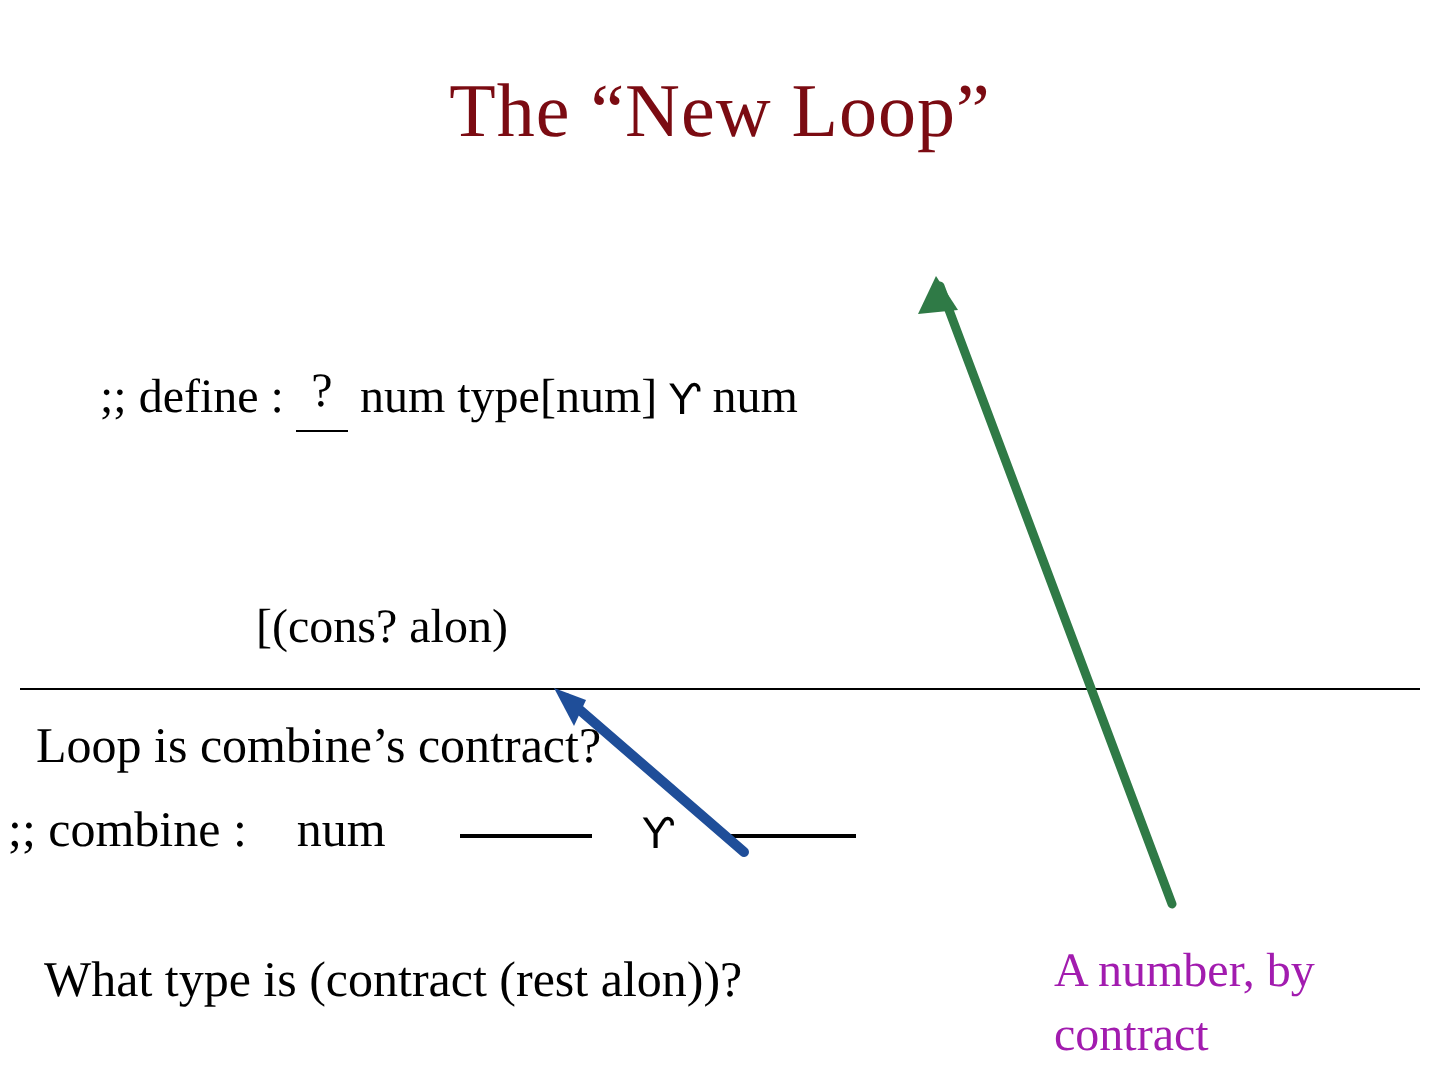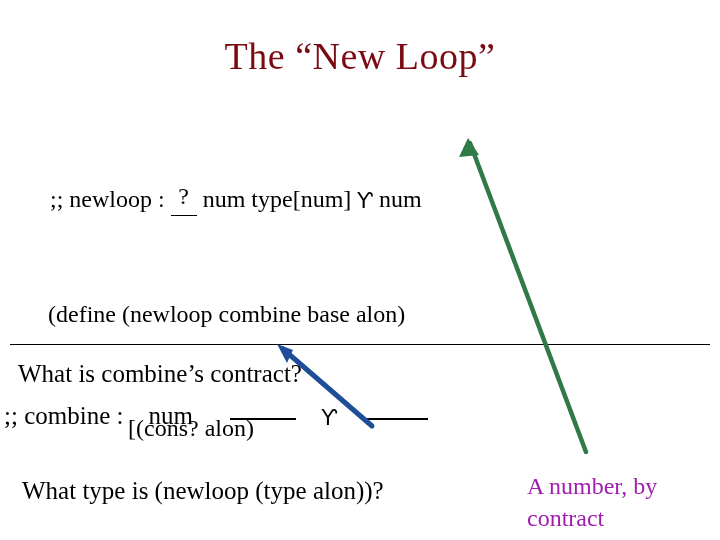--- a/index.html
+++ b/index.html
@@ -131,44 +131,43 @@
   }
 </style>
 </head>
 <body>
 
 <div id="slide">
 
   <div id="title">The “New Loop”</div>
 
   <div id="code-block">
-    <span class="code-line l1"><span>;; newloop :</span><span>&nbsp;</span><span class="blank-short">?</span><span>&nbsp;</span><span>num type[num]</span><span>&nbsp;</span><span class="arrow-glyph">Ƴ</span><span>&nbsp;</span><span>num</span></span>
-    <span class="code-line l2">(define (newloop combine base alon)</span>
+    <span class="code-line l1"><span>;; define :</span><span>&nbsp;</span><span class="blank-short">?</span><span>&nbsp;</span><span>num type[num]</span><span>&nbsp;</span><span class="arrow-glyph">Ƴ</span><span>&nbsp;</span><span>num</span></span>
     <span class="code-line l4">[(cons? alon)</span>
     
     
   </div>
 
   <div id="divider"></div>
 
-  <div id="q-contract">What is combine’s contract?</div>
+  <div id="q-contract">Loop is combine’s contract?</div>
 
   <div id="combine-contract">
     <span>;; combine :</span>
     <span>&nbsp;&nbsp;</span>
     <span>num</span>
     <span>&nbsp;&nbsp;&nbsp;&nbsp;</span>
     <span class="blank-long"></span>
     <span>&nbsp;&nbsp;</span>
     <span class="arrow-glyph">Ƴ</span>
     <span>&nbsp;&nbsp;</span>
     <span class="blank-long"></span>
   </div>
 
-  <div id="q-type">What type is (newloop (type alon))?</div>
+  <div id="q-type">What type is (contract (rest alon))?</div>
 
   <div id="answer-green">A number, by contract</div>
 
   <svg class="arrow-svg" viewBox="0 0 720 540">
     <g>
       <line x1="586" y1="452" x2="470" y2="143" stroke="#2f7a46" stroke-width="4.5" stroke-linecap="round"></line>
       <polygon points="468,138 479,155 459,157" fill="#2f7a46"></polygon>
     </g>
     <g>
       <line x1="372" y1="426" x2="283" y2="349" stroke="#1f4e99" stroke-width="5" stroke-linecap="round"></line>

